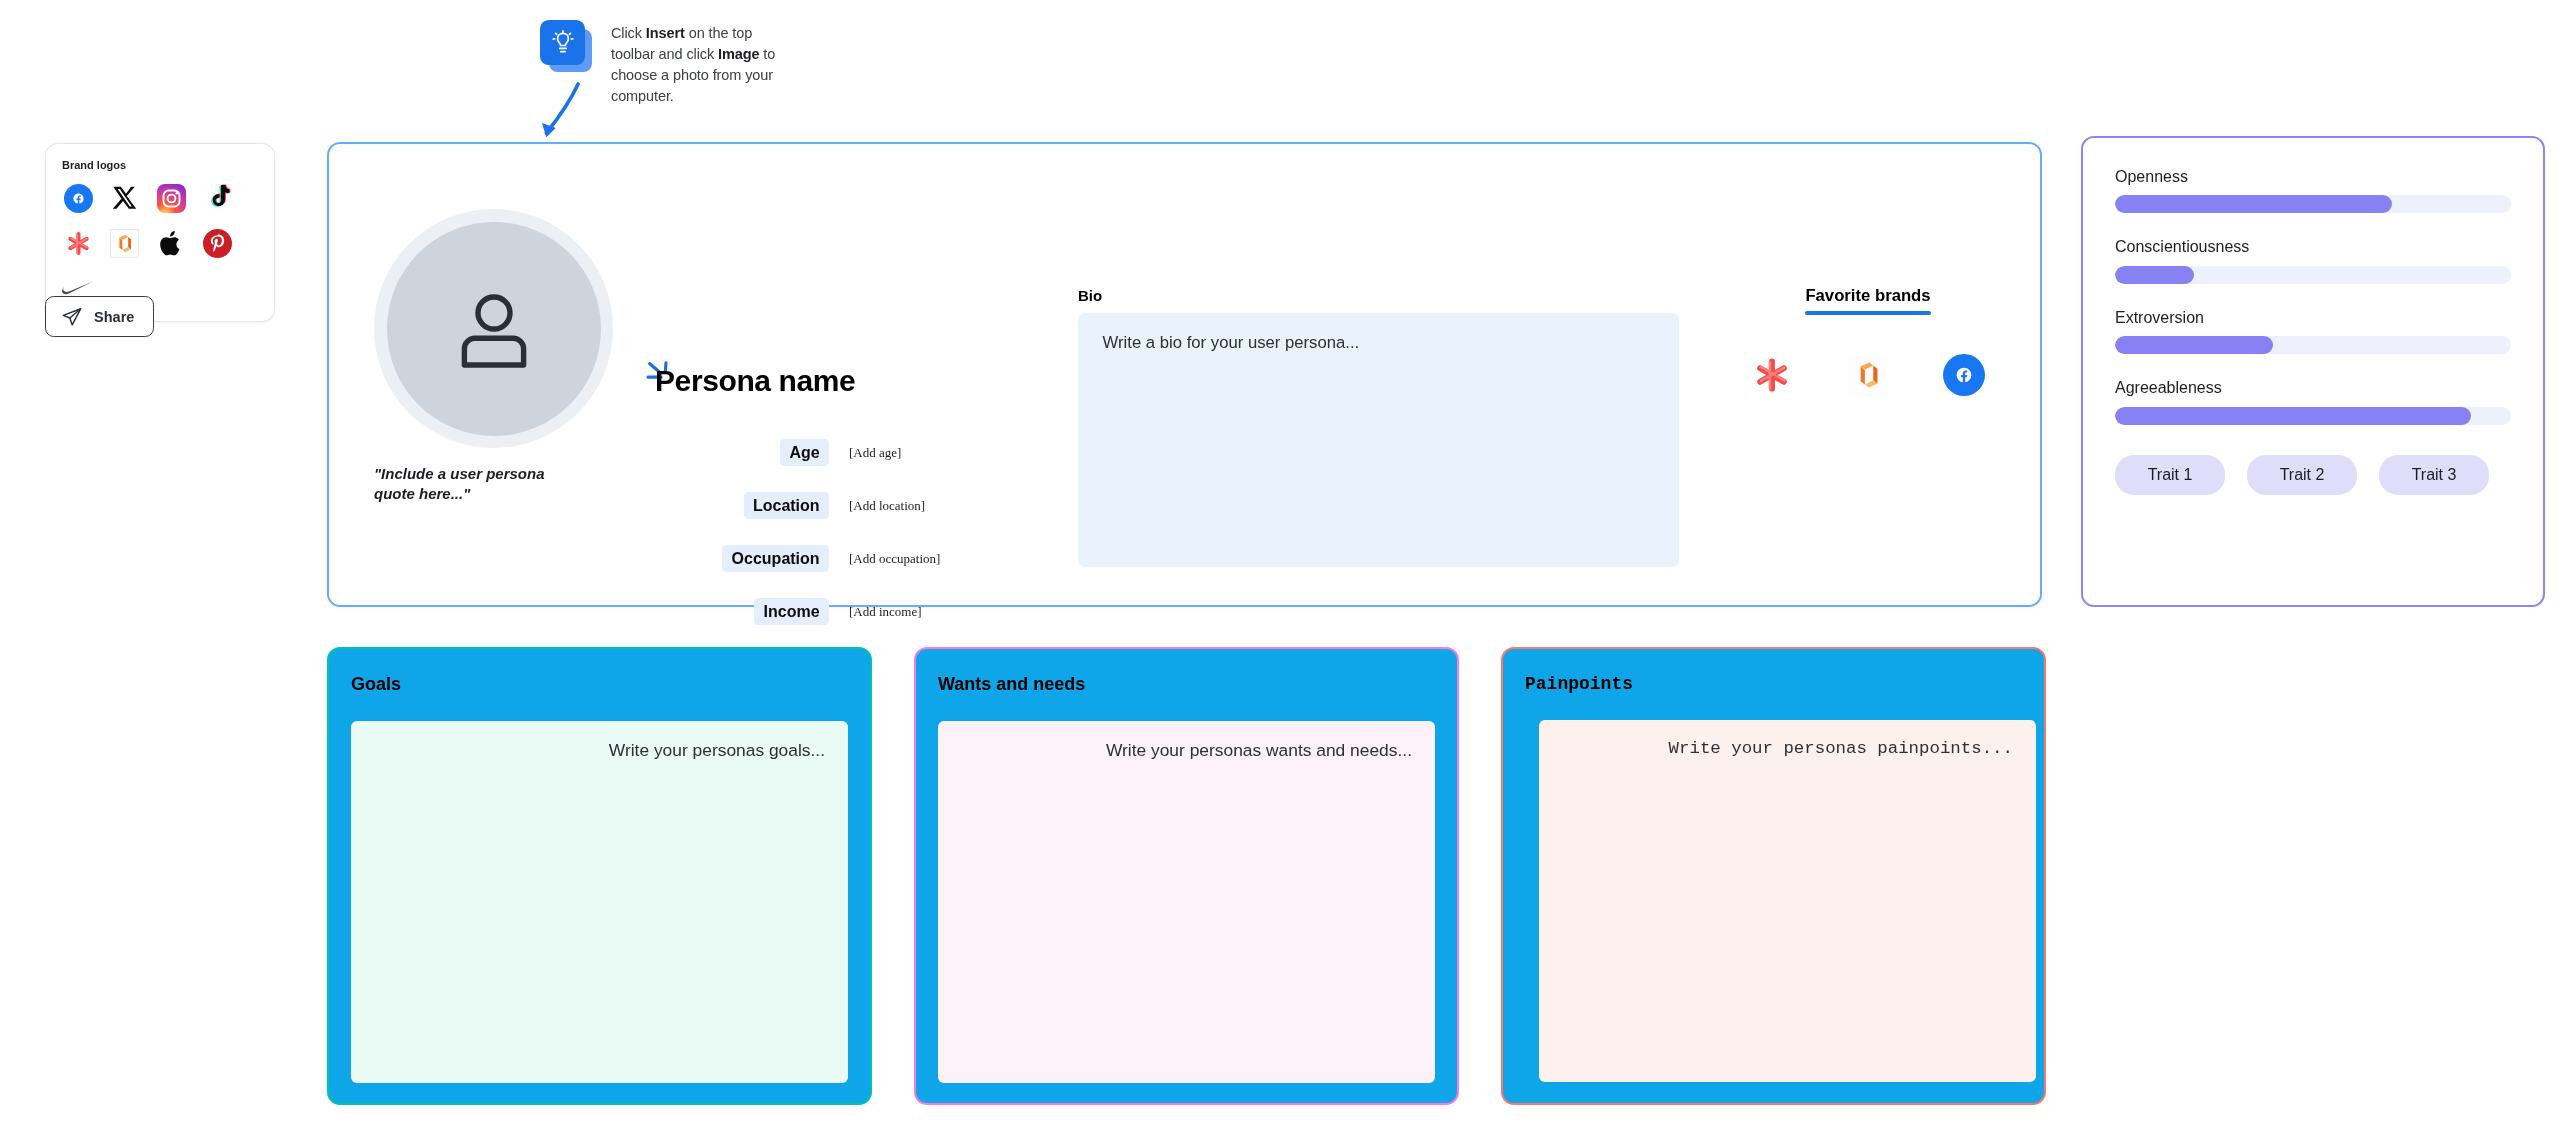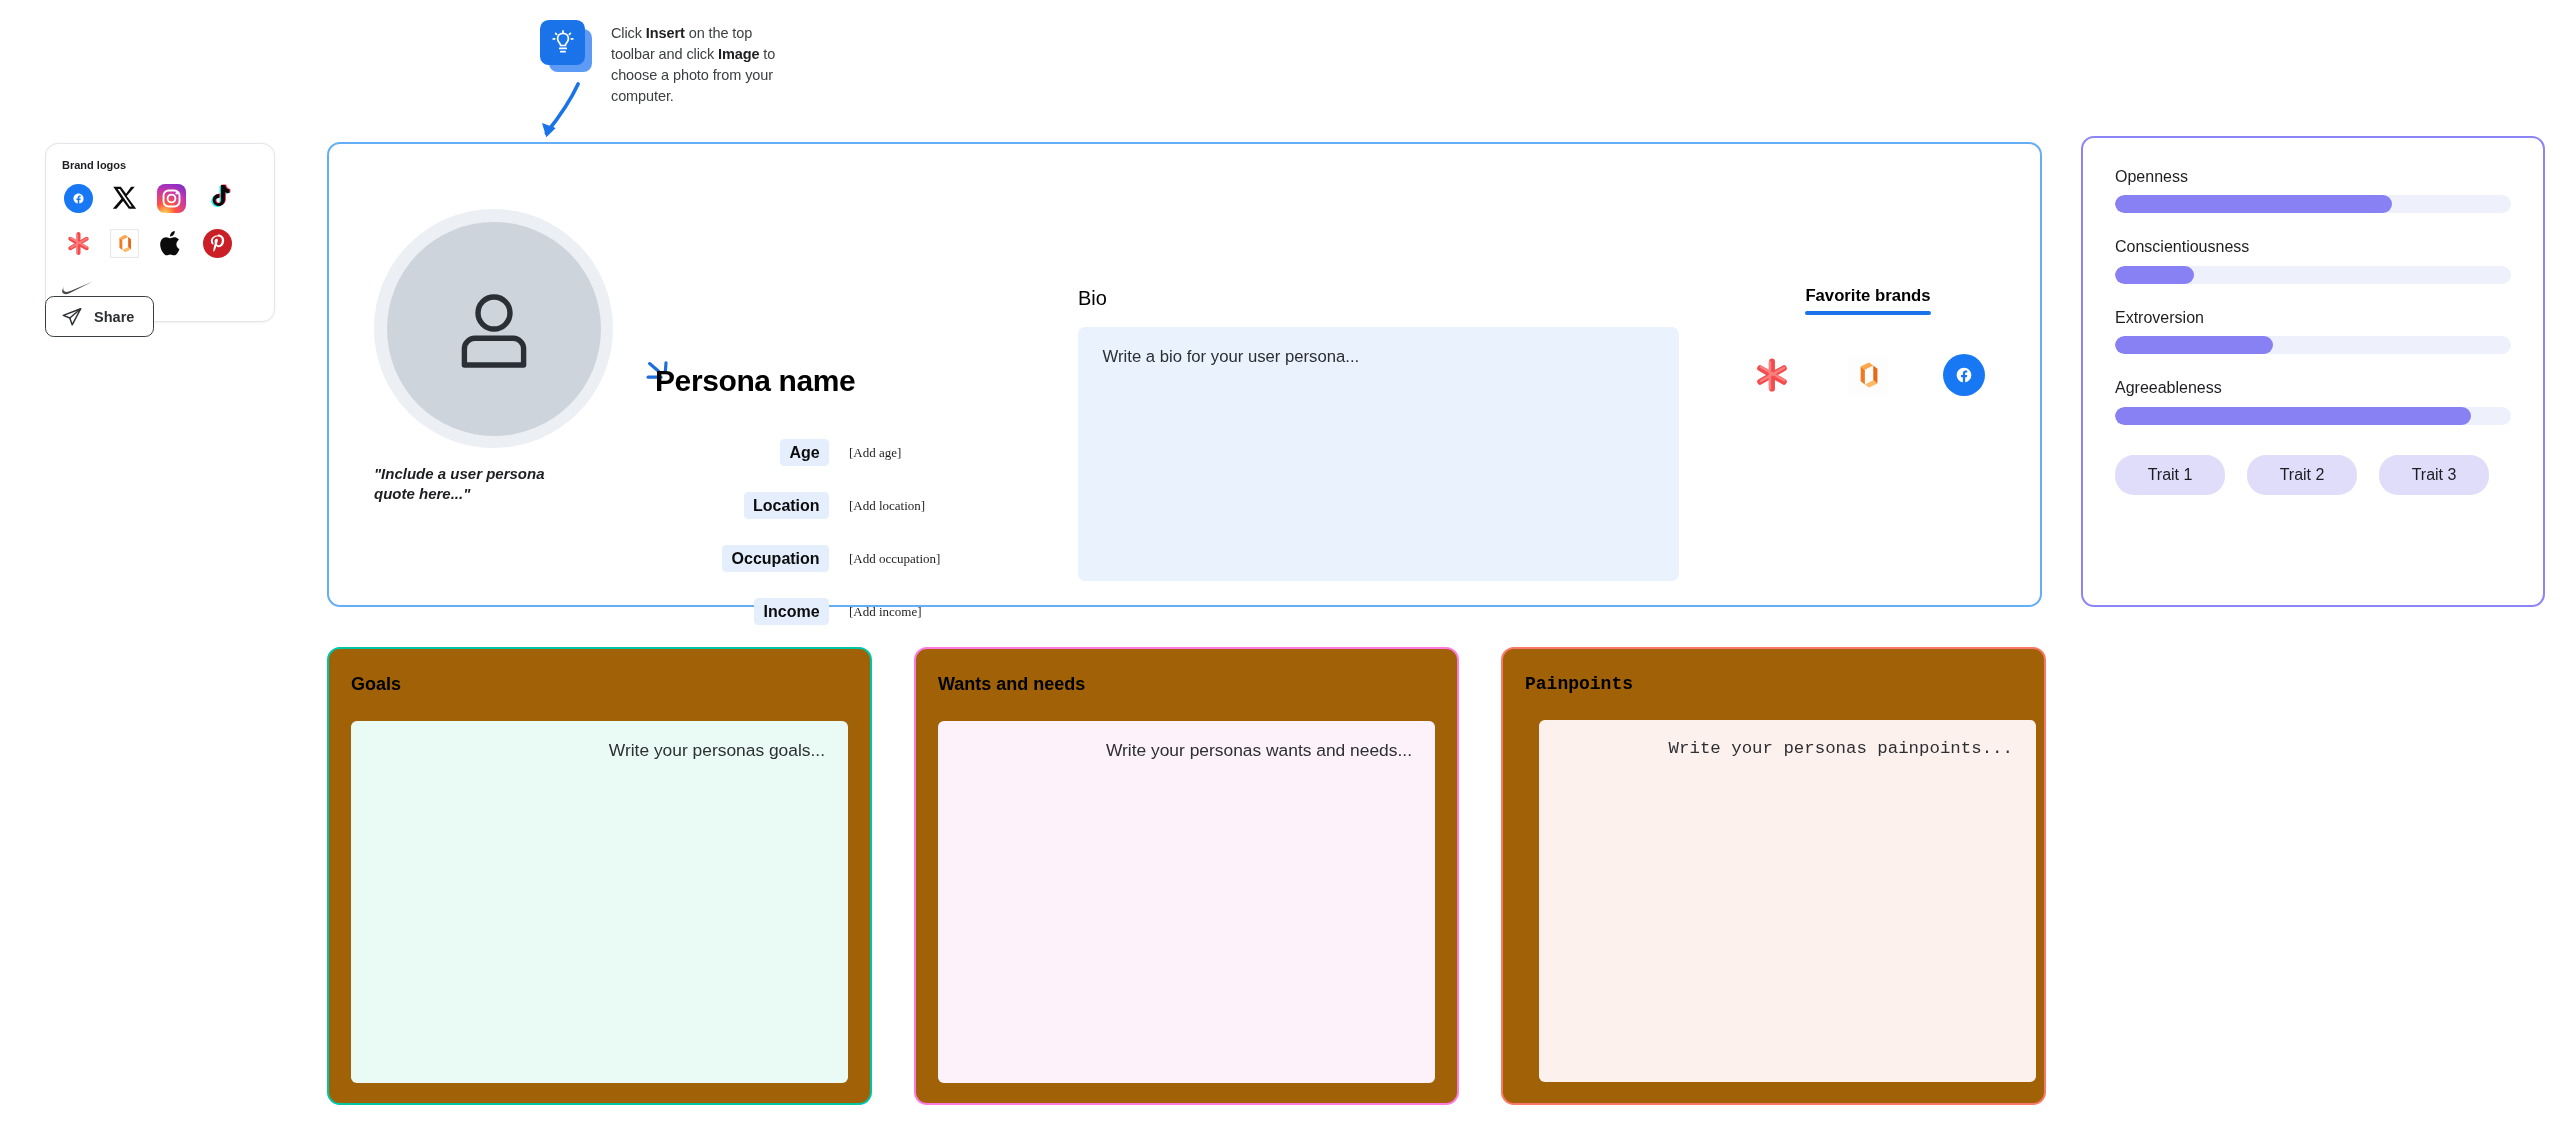--- a/index.html
+++ b/index.html
@@ -81,21 +81,21 @@
   .fields { position:absolute; left:304px; top:294px; width:377px; }
   .field-row { display:flex; align-items:center; margin-bottom:24px; height:29px; }
   .field-label-cell { width:196px; display:flex; justify-content:flex-end; }
   .field-label {
     background:#e5eefc; border-radius:4.3px; padding:4.3px 9.4px;
     font-size:16px; font-weight:700; color:#0c0c0d; white-space:nowrap;
   }
   .field-value { margin-left:20px; font-size:13px; color:#1c1e21; white-space:nowrap;font-family:Liberation Serif, serif; }
 
   .bio-block { position:absolute; left:749px; top:143px; width:601px; }
-  .bio-title { font-size:20px; font-weight:400; color:#000; margin-bottom:17px; }
+  .bio-title { font-size:15px; font-weight:700; color:#000; margin-bottom:9px; }
   .bio-box {
     width:601px; height:254px; background:#eaf2fd; border-radius:7.2px;
     padding:20px 24.6px; font-size:16.7px; color:#2c2f33;
   }
 
   .fav-block { position:absolute; left:1394px; top:142px; width:290px; text-align:center; }
   .fav-title { font-size:16.7px; font-weight:700; color:#000; display:inline-block; position:relative; }
   .fav-underline { width:100%; height:3.6px; background:#1a73e8; border-radius:2.2px; margin-top:5px; }
   .fav-logos { display:flex; justify-content:center; gap:48px; margin-top:36px; }
   .fav-logo { width:48px; height:48px; display:flex; align-items:center; justify-content:center; }
@@ -114,21 +114,21 @@
   .trait-chips { display:flex; gap:22px; margin-top:30px; }
   .trait-chip {
     background:#e0ddfb; border-radius:19px;
     padding:11px 0; width:110px; text-align:center;
     font-size:16px; color:#1c1e21;
   }
 
   
   .bottom-row { position:absolute; left:327px; top:647px; display:flex; gap:42px; }
   .b-card {
-    width:545px; height:458px; border-radius:13px; background:#a16207;
+    width:545px; height:458px; border-radius:13px; background:#0ea5e9;
     border:2.2px solid #000; padding:24.6px 22px;
   }
   .b-title { font-size:18px; font-weight:700; color:#000; margin-bottom:26px; }
   .b-box {
     width:100%; height:362px; border-radius:5.8px;
     padding:19px 23px; font-size:17.4px; color:#2c2f33;text-align:right;
   }
 </style>
 </head>
 <body>

